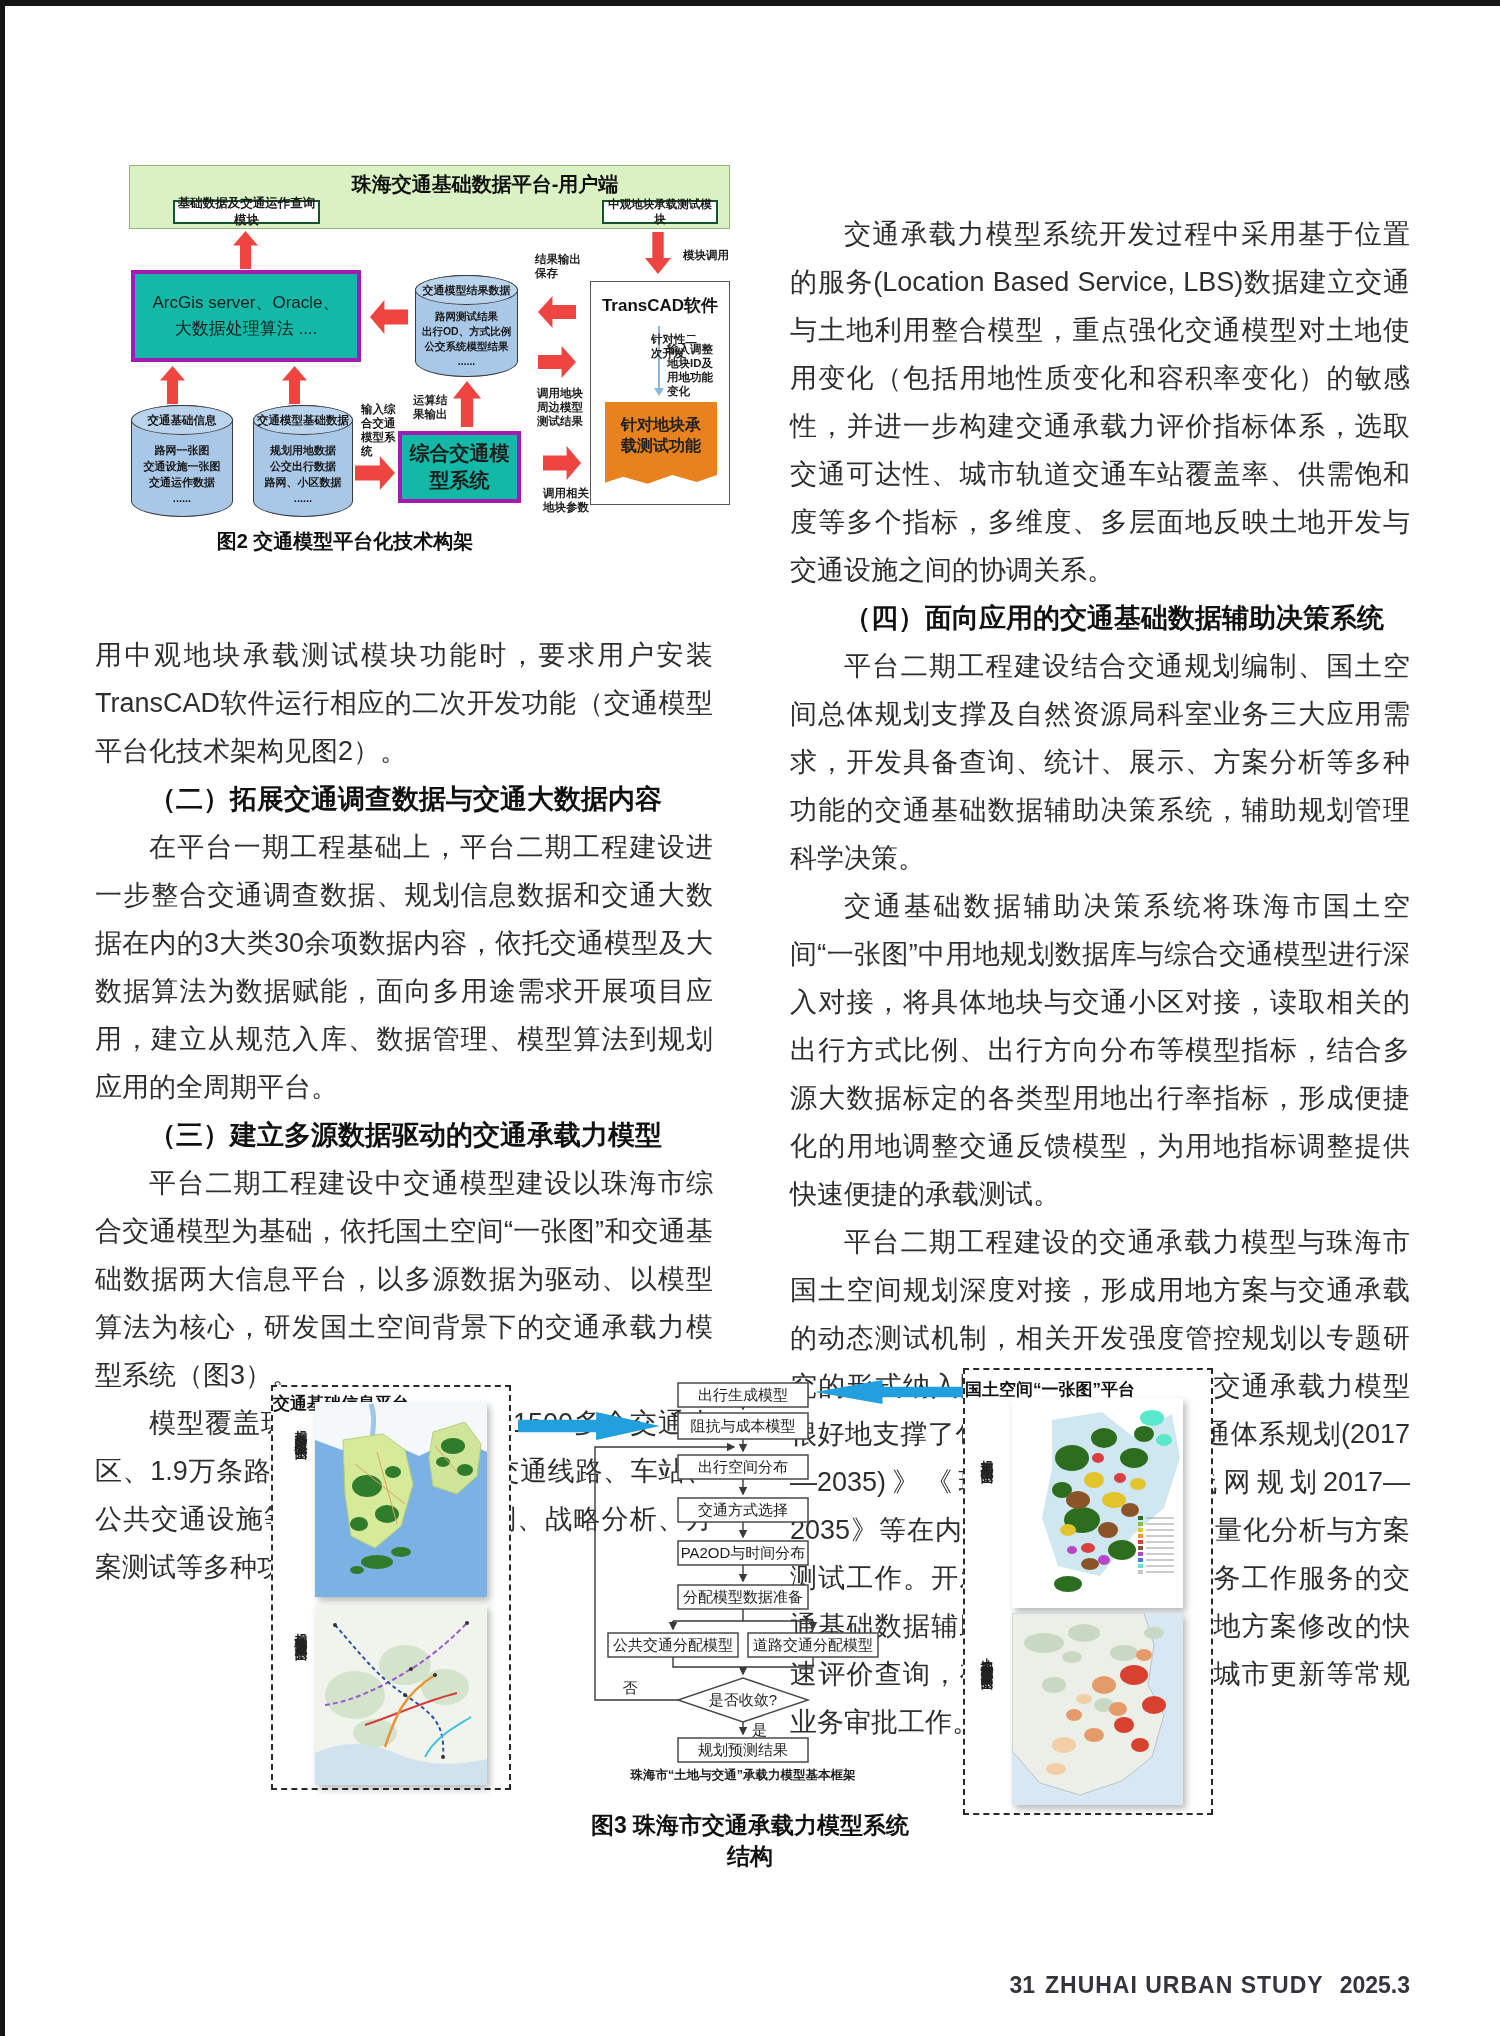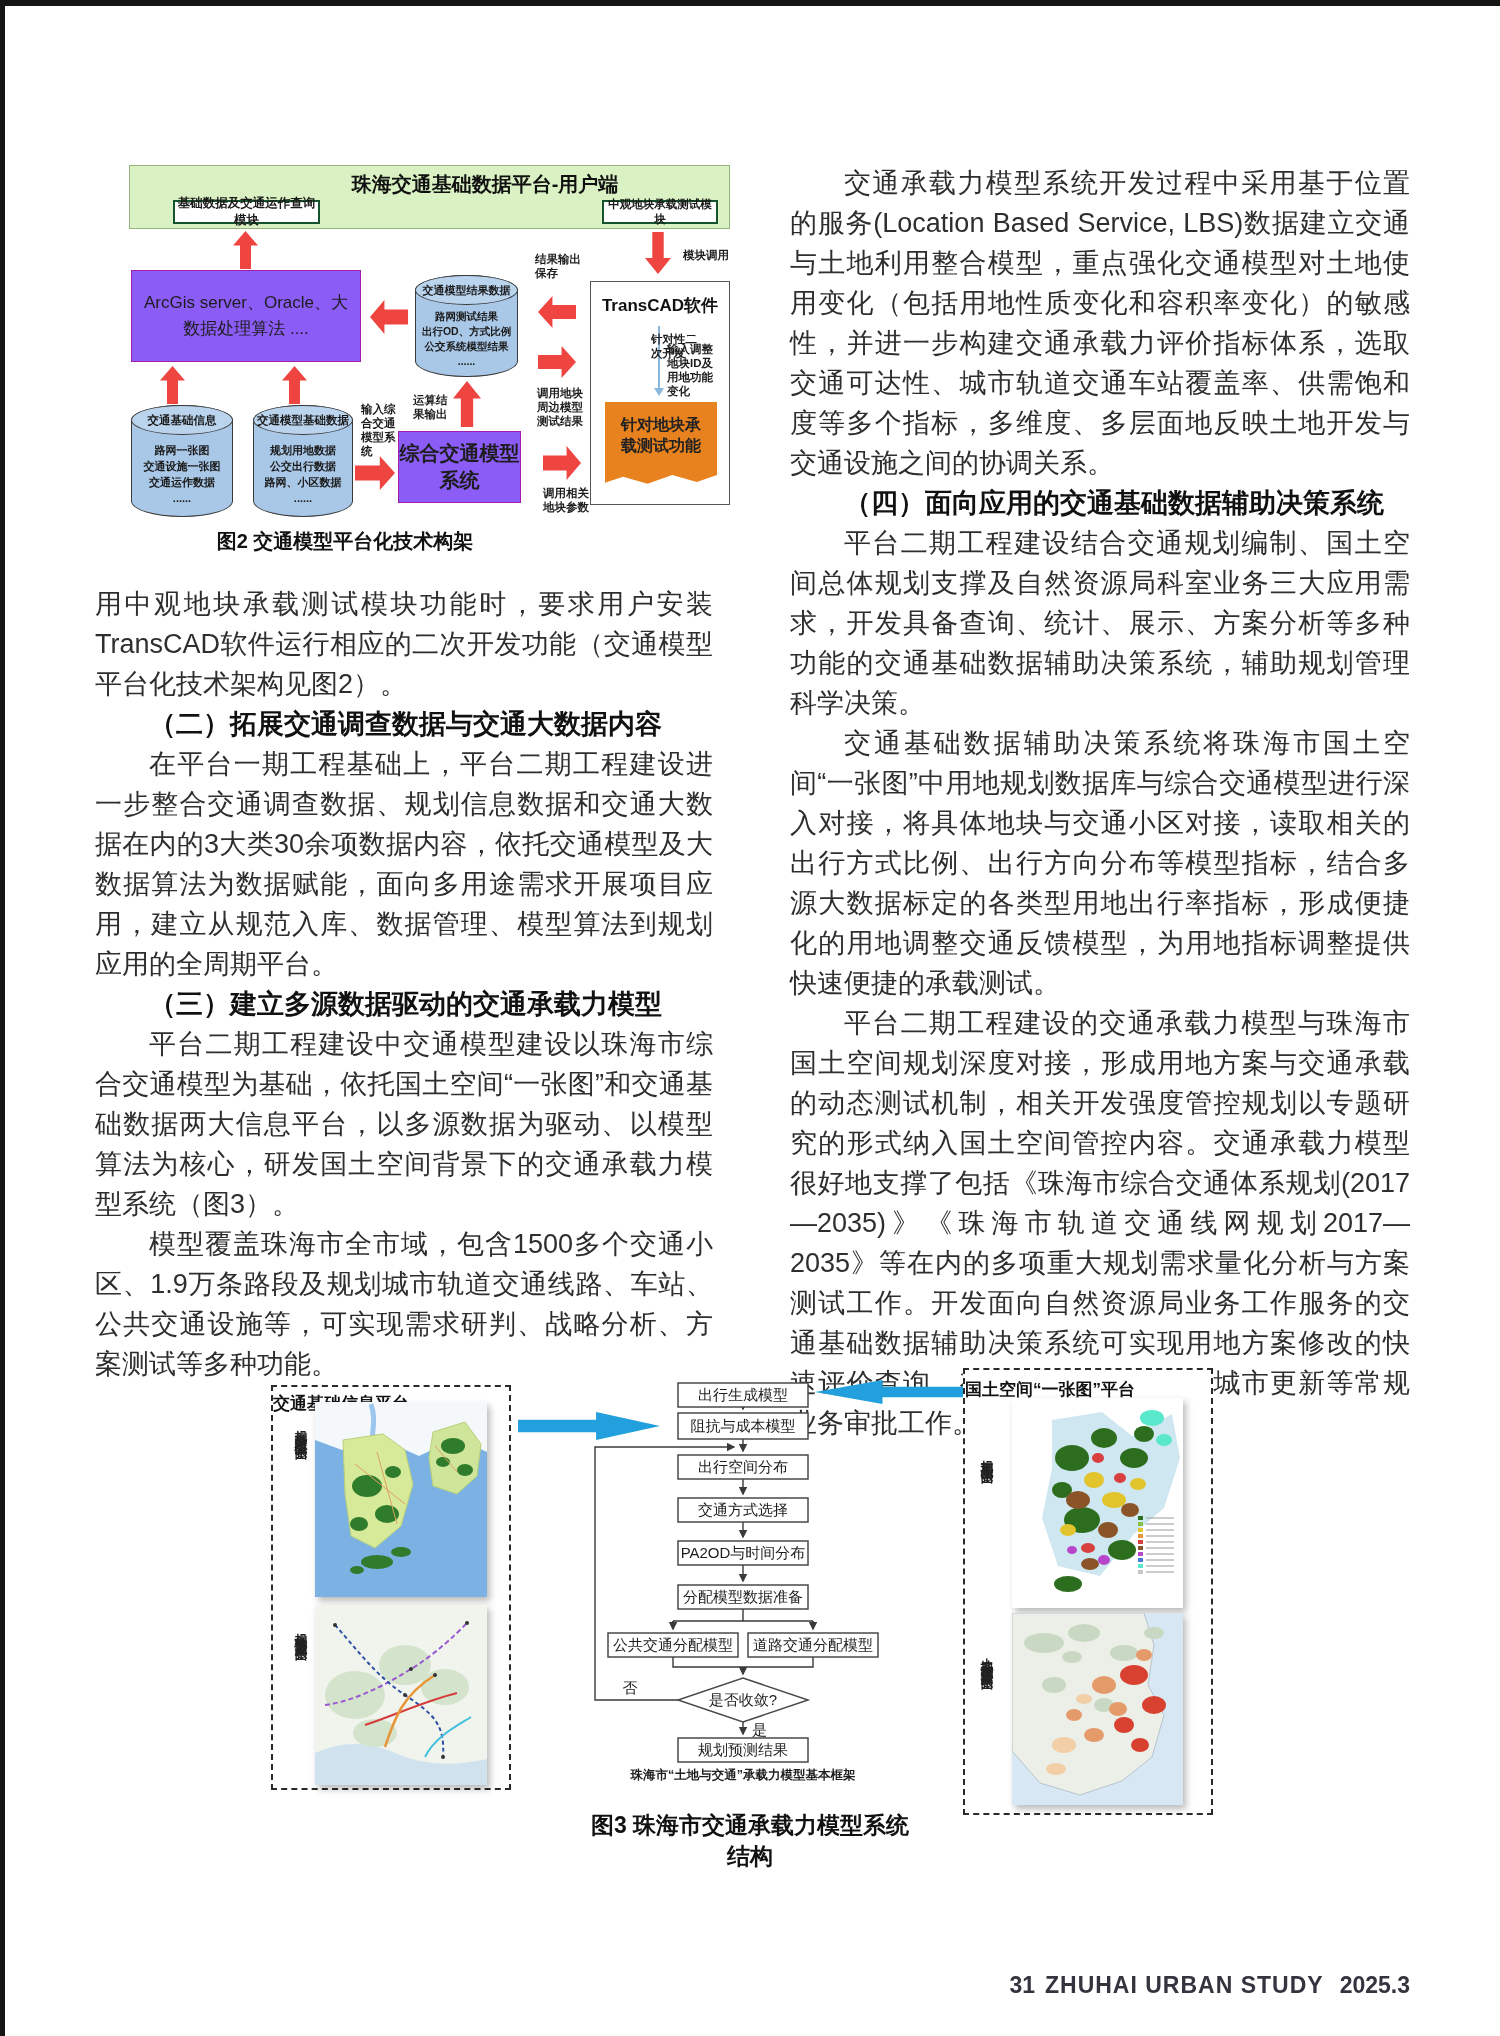--- a/index.html
+++ b/index.html
@@ -4,31 +4,31 @@
 <style>
   html,body{margin:0;padding:0;}
   body{width:1500px;height:2036px;position:relative;background:#ffffff;overflow:hidden;
        font-family:"Liberation Sans",sans-serif;color:#2b2b2b;}
   .abs{position:absolute;box-sizing:border-box;}
   
   .scan-top{left:0;top:0;width:1500px;height:6px;background:#151515;}
   .scan-left{left:0;top:0;width:5px;height:2036px;background:#151515;}
 
   
-  .col{font-size:27px;line-height:40px;text-align:justify;color:#2e2e2e;}
+  .col{font-size:27px;line-height:48px;text-align:justify;color:#2e2e2e;margin-top:47px;}
   .col p{margin:0;text-indent:2em;}
   .col p.noindent{text-indent:0;}
   .col .hd{margin:0;font-weight:bold;color:#111;text-indent:2em;}
 
   
   .f2{left:95px;top:110px;width:648px;height:470px;font-size:12px;color:#1a1a1a;}
   .greenbar{background:#daf2c3;border:1px solid #94b47c;}
   .f2-title{font-weight:bold;font-size:20px;color:#111;text-align:center;}
   .wbox{background:#fff;border:2px solid #14532d;font-weight:bold;display:flex;align-items:center;justify-content:center;text-align:center;}
-  .obox{background:#8b5cf6;border:1px solid #a21caf;display:flex;align-items:center;justify-content:center;text-align:center;color:#1d1d1d;}
+  .obox{background:#14b8a6;border:4px solid #a21caf;display:flex;align-items:center;justify-content:center;text-align:center;color:#1d1d1d;}
   .cyl{background:#a9c7e7;border:1.5px solid #3a3a3a;border-radius:50px/16px;}
   .cyl-lid{position:absolute;left:-1px;right:-1px;top:-1px;height:30px;background:#bad4ee;border:1.5px solid #3a3a3a;border-radius:50%;display:flex;align-items:center;justify-content:center;font-weight:bold;font-size:11.5px;box-sizing:border-box;}
   .cyl-lines{position:absolute;top:36px;left:0;right:0;text-align:center;font-weight:bold;font-size:11px;line-height:16px;white-space:pre-line;}
   .lbl{font-size:11.5px;line-height:14px;font-weight:bold;color:#1d1d1d;white-space:pre-line;}
   .ar{background:#ee4540;}
   .ar.up{clip-path:polygon(50% 0,100% 38%,72% 38%,72% 100%,28% 100%,28% 38%,0 38%);}
   .ar.down{clip-path:polygon(50% 100%,100% 62%,72% 62%,72% 0,28% 0,28% 62%,0 62%);}
   .ar.left{clip-path:polygon(0 50%,38% 0,38% 28%,100% 28%,100% 72%,38% 72%,38% 100%);}
   .ar.right{clip-path:polygon(100% 50%,62% 0,62% 28%,0 28%,0 72%,62% 72%,62% 100%);}
   .tcbox{background:#fff;border:1.5px solid #555;}

